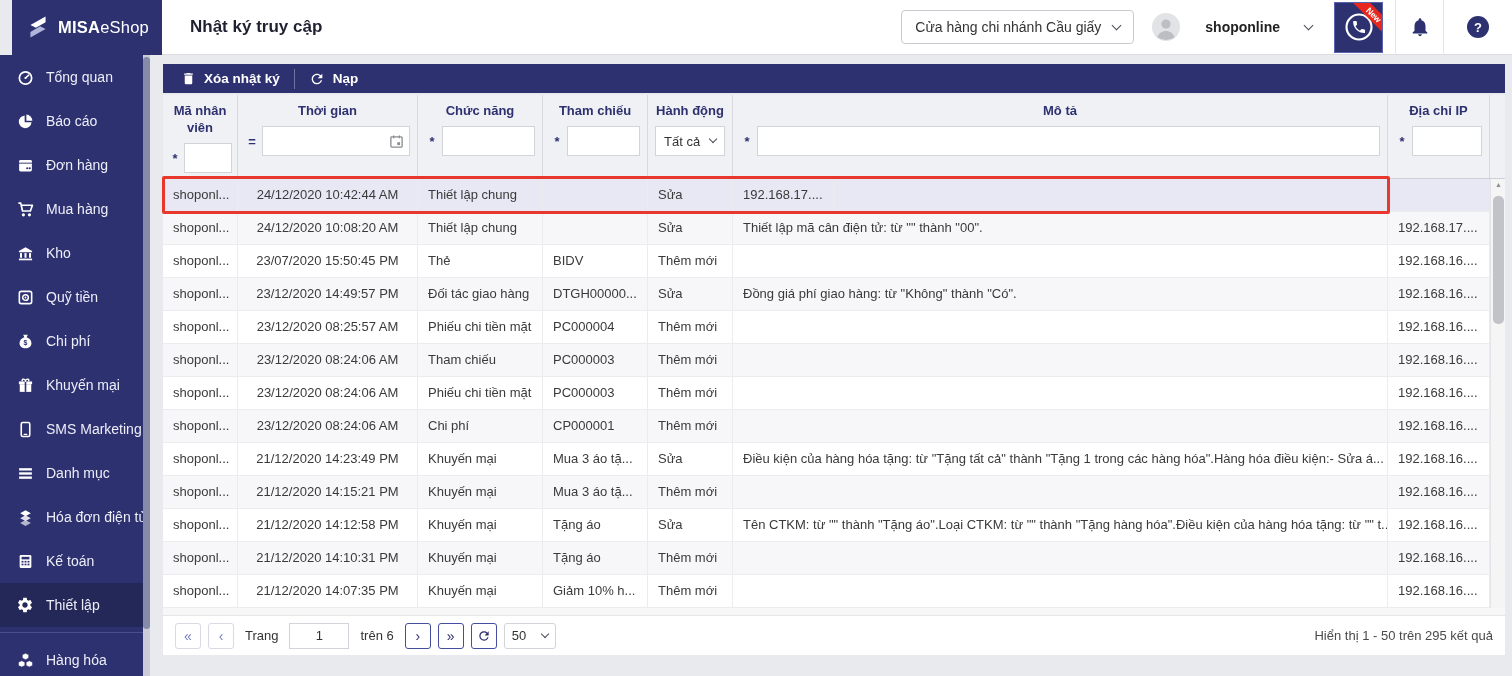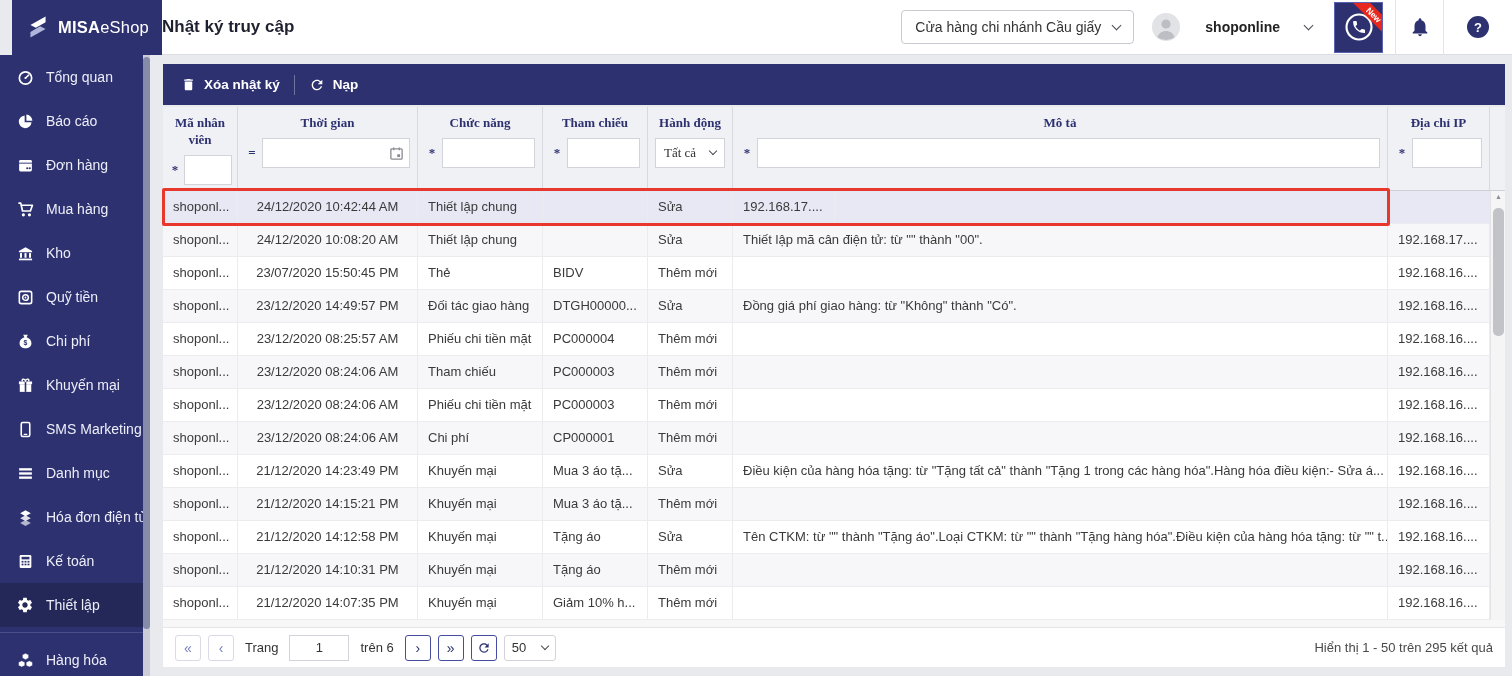--- a/index.html
+++ b/index.html
@@ -7,21 +7,21 @@
   body { font-family:"Liberation Sans","DejaVu Sans",sans-serif; background:#e9eaed; }
   .page { position:relative; width:1512px; height:676px; }
 
   
   .app-header { position:absolute; top:0; left:12px; right:0; height:55px; background:#fff;
     border-bottom:1px solid #dcdde1; display:flex; align-items:center; z-index:20; }
   .logo-block { width:150px; height:55px; background:#2d3170; display:flex; align-items:center;
     justify-content:center; gap:7px; flex:none; cursor:pointer; }
   .logo-text { color:#fff; font-size:16.5px; letter-spacing:.2px; white-space:nowrap; }
   .logo-text b { font-weight:bold; }
-  .page-title { font-size:17px; font-weight:bold; color:#1f2130; }
+  .page-title { font-size:17px; font-weight:bold; color:#1f2130; margin-left:28px; }
   .header-right { margin-left:auto; display:flex; align-items:center; height:100%; }
   .store-selector { border:1px solid #c9cad0; border-radius:4px; height:34px; padding:0 13px;
     display:flex; align-items:center; gap:12px; font-size:14px; color:#333; cursor:pointer; background:#fff; }
   .chev { display:inline-block; width:7px; height:7px; border-right:1.8px solid #4a4a55;
     border-bottom:1.8px solid #4a4a55; transform:rotate(45deg); margin-top:-4px; }
   .chev-sm { width:6px; height:6px; border-width:1.5px; }
   .user-block { display:flex; align-items:center; gap:25px; margin:0 22px 0 18px; cursor:pointer; }
   .username { font-weight:bold; font-size:14px; color:#222; }
   .phone-tile { position:relative; width:49px; height:51px; background:#2d3170; border:1px solid #5a63b0;
     display:flex; align-items:center; justify-content:center; overflow:hidden; cursor:pointer; flex:none; }
@@ -41,27 +41,27 @@
     color:#edeef8; font-size:14px; cursor:pointer; width:143px; }
   .side-item.selected { background:#232858; }
   .side-icon { width:18px; height:18px; flex:none; display:flex; align-items:center; justify-content:center; }
   .side-label { white-space:nowrap; }
   .side-divider { height:1px; background:#4a4f8a; margin:5px 0; width:143px; }
 
   
   .content { position:absolute; left:150px; top:55px; right:0; bottom:0; background:#e9eaed;
     padding:9px 0 0 13px; }
   .grid { width:1342px; }
-  .toolbar { height:41px; background:#2d3170; display:flex; align-items:center; padding:0 4px; margin-bottom:2px; }
+  .toolbar { height:29px; background:#2d3170; display:flex; align-items:center; padding:0 4px; margin-bottom:2px; }
   .tbtn { display:flex; align-items:center; gap:8px; background:none; border:none; color:#fff;
     font-size:13.5px; font-weight:bold; padding:0 14px; height:100%; cursor:pointer; font-family:inherit; }
   .tsep { width:1px; height:20px; background:rgba(255,255,255,.32); }
 
   
-  .grid-header { display:flex; background:#f0f1f4; border-bottom:1px solid #cfd0d6; height:84px;font-family:Liberation Serif, serif; }
+  .grid-header { display:flex; background:#f0f1f4; border-bottom:1px solid #cfd0d6; height:84px; }
   .hcell { border-right:1px solid #d8d9de; display:flex; flex-direction:column; padding-top:7px; flex:none; }
   .hlabel { text-align:center; font-size:13px; font-weight:bold; color:#2d3170; line-height:17px; padding:0 4px; }
   .hfilter { display:flex; align-items:center; margin-top:7px; padding:0 7px; gap:3px; }
   .c0 .hfilter { padding:0 5px; gap:2px; }
   .fop { width:14px; text-align:center; color:#2d3170; font-weight:bold; font-size:13px; flex:none; cursor:pointer; }
   .finput { flex:1; min-width:0; height:30px; border:1px solid #d3d4d9; background:#fff; position:relative; }
   .finput input { width:100%; height:100%; border:none; outline:none; padding:0 6px; font-size:13px; font-family:inherit; background:transparent; }
   .cal { position:absolute; right:5px; top:7px; cursor:pointer; }
   .fselect { flex:1; height:30px; border:1px solid #d3d4d9; background:#fff; display:flex; align-items:center;
     justify-content:space-between; padding:0 8px; font-size:13px; color:#333; cursor:pointer; }

